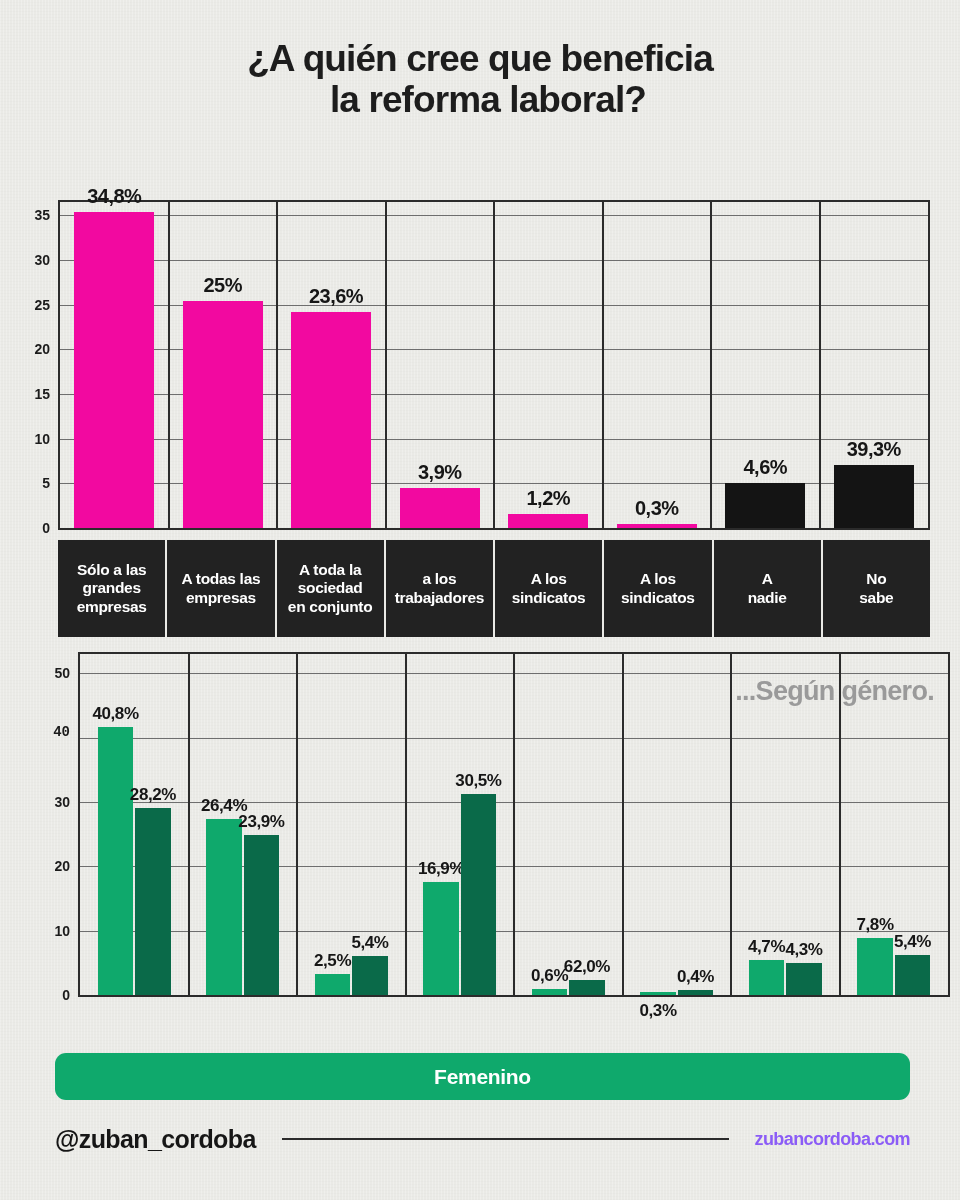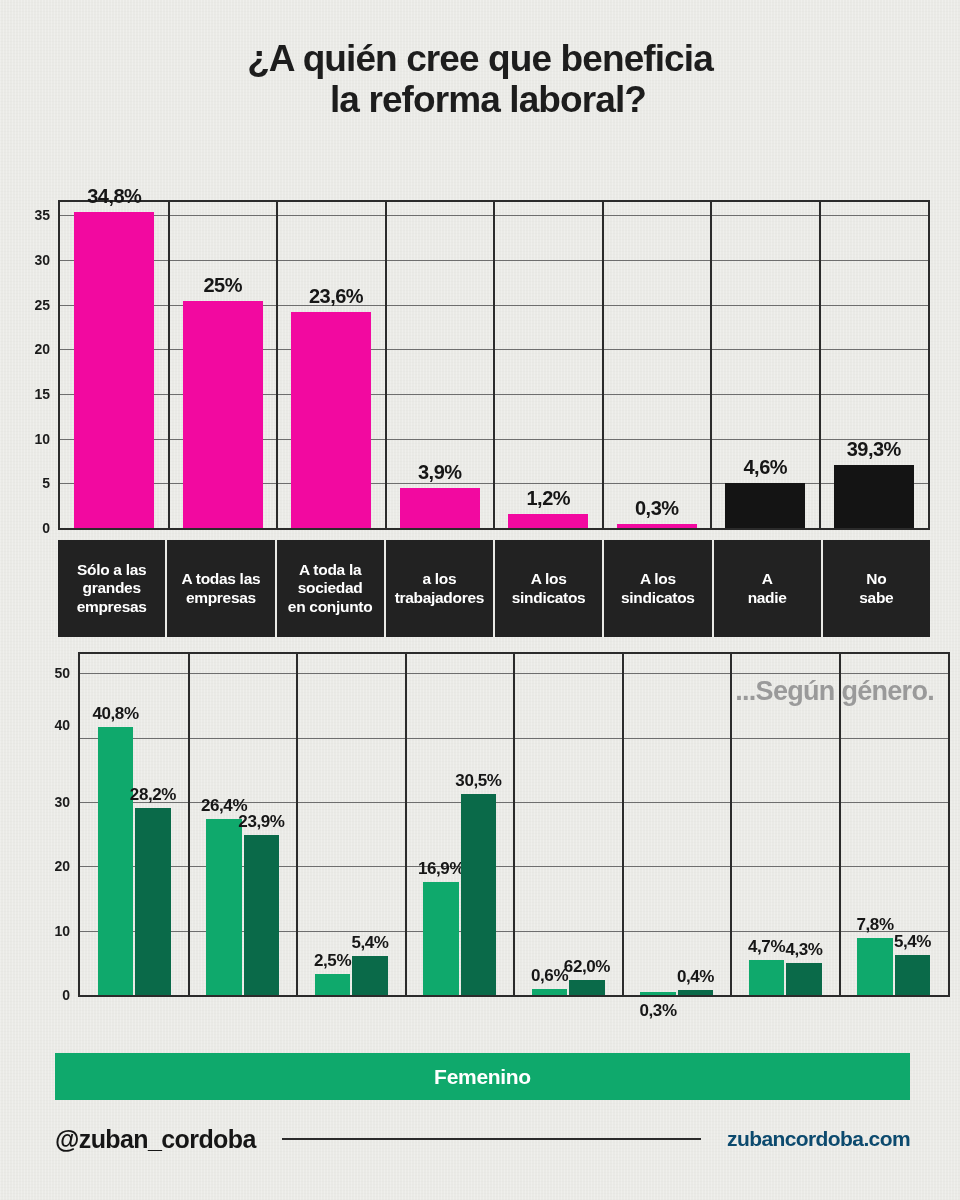--- a/index.html
+++ b/index.html
@@ -102,31 +102,31 @@
 
   
   #legend{
     position:absolute;left:55px;top:1053px;width:855px;height:47px;
     display:flex;
   }
   .leg{
     flex:1 1 0;display:flex;align-items:center;justify-content:center;
     color:#ffffff;font-size:21px;font-weight:bold;letter-spacing:-.3px;
   }
-  .leg.f{background:#0fa96c;}
+  .leg.f{background:#0fa96c;border-radius:11px;}
   .leg.m{background:#0a6a49;}
 
   
   #footer{
     position:absolute;left:55px;top:1118px;width:855px;height:42px;
     display:flex;align-items:center;
   }
   .fhandle{font-size:25px;font-weight:bold;letter-spacing:-.6px;color:#161616;}
   .frule{flex:1 1 auto;height:2px;background:#2b2b2b;margin:0 26px;}
-  .fsite{font-size:21px;font-weight:bold;letter-spacing:-.6px;color:#0c4a6e;}
+  .fsite{font-size:18px;font-weight:bold;letter-spacing:-.6px;color:#8b5cf6;}
 </style>
 </head>
 <body>
 
 <div class="page">
 
   <div class="title">
     <span>¿A quién cree que beneficia</span>
     <span class="l2">la reforma laboral?</span>
   </div>
@@ -231,21 +231,21 @@
     <div class="plot" id="botPlot">
       <div id="generoNote">...Según género.</div>
     <div class="ytick" style="left: -44px; top: 341px;">0</div>
         <div class="gridline" style="top: 276.66px;"></div>
         <div class="ytick" style="left: -44px; top: 276.66px;">10</div>
         <div class="gridline" style="top: 212.321px;"></div>
         <div class="ytick" style="left: -44px; top: 212.321px;">20</div>
         <div class="gridline" style="top: 147.981px;"></div>
         <div class="ytick" style="left: -44px; top: 147.981px;">30</div>
         <div class="gridline" style="top: 83.6415px;"></div>
-        <div class="ytick" style="left: -44px; top: 71px;">40</div>
+        <div class="ytick" style="left: -44px; top: 78px; font-family: Liberation Mono, monospace;">40</div>
         <div class="gridline" style="top: 19.3019px;"></div>
         <div class="ytick" style="left: -44px; top: 19.3019px;">50</div>
         <div class="vline" style="left: 107.5px;"></div>
         <div class="vline" style="left: 216px;"></div>
         <div class="vline" style="left: 324.5px;"></div>
         <div class="vline" style="left: 433px;"></div>
         <div class="vline" style="left: 541.5px;"></div>
         <div class="vline" style="left: 650px;"></div>
         <div class="vline" style="left: 758.5px;"></div>
         <div class="bar-lg" style="left: 17.6313px; width: 35.805px; height: 267.653px;"></div>

